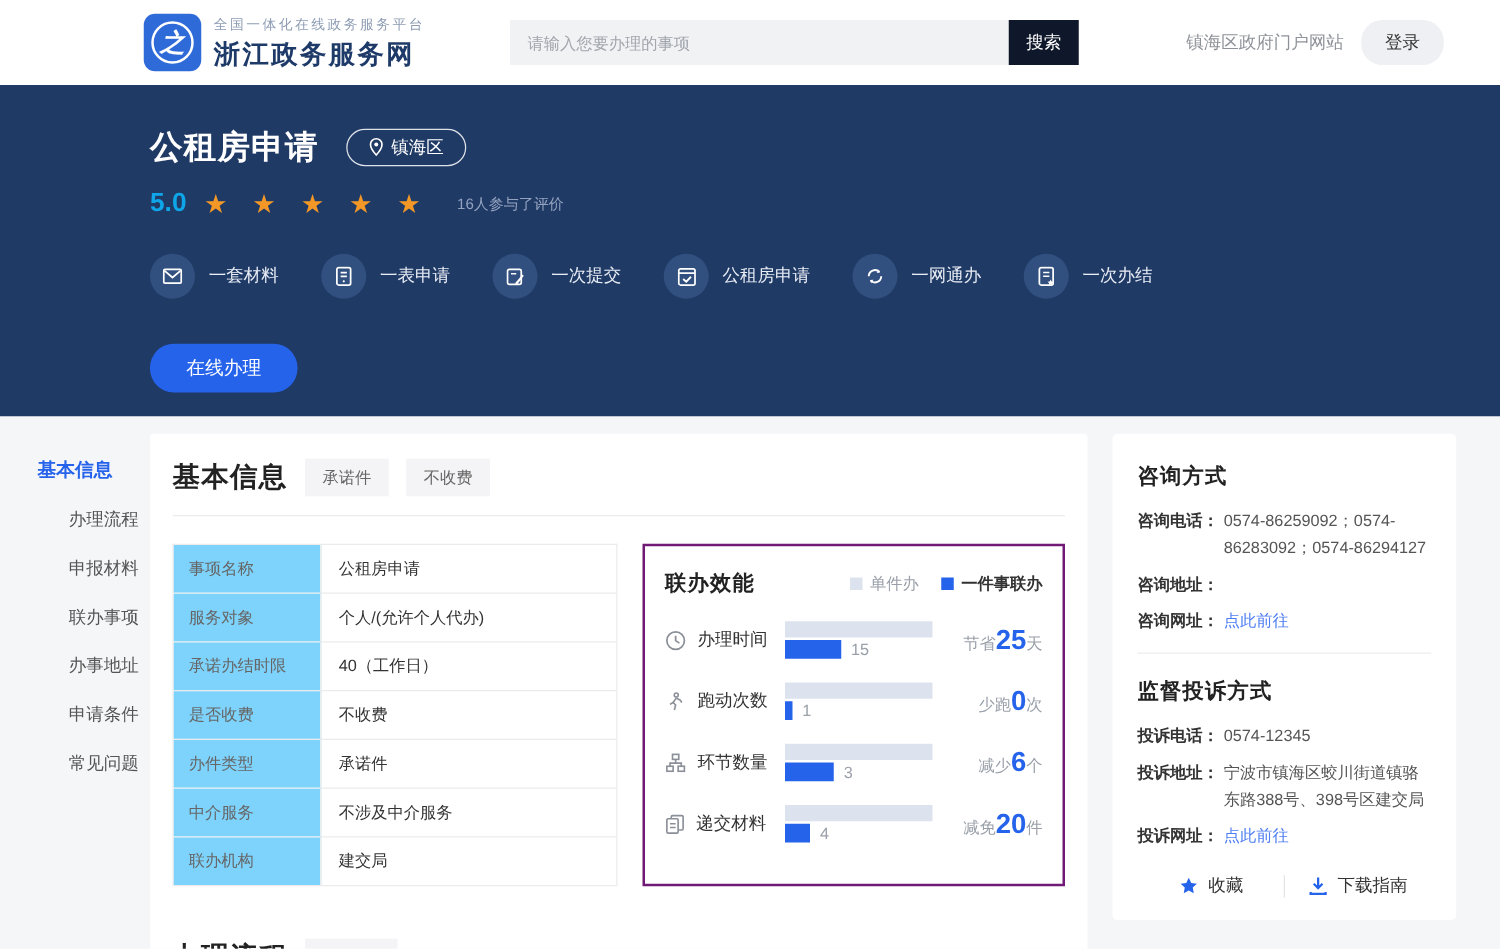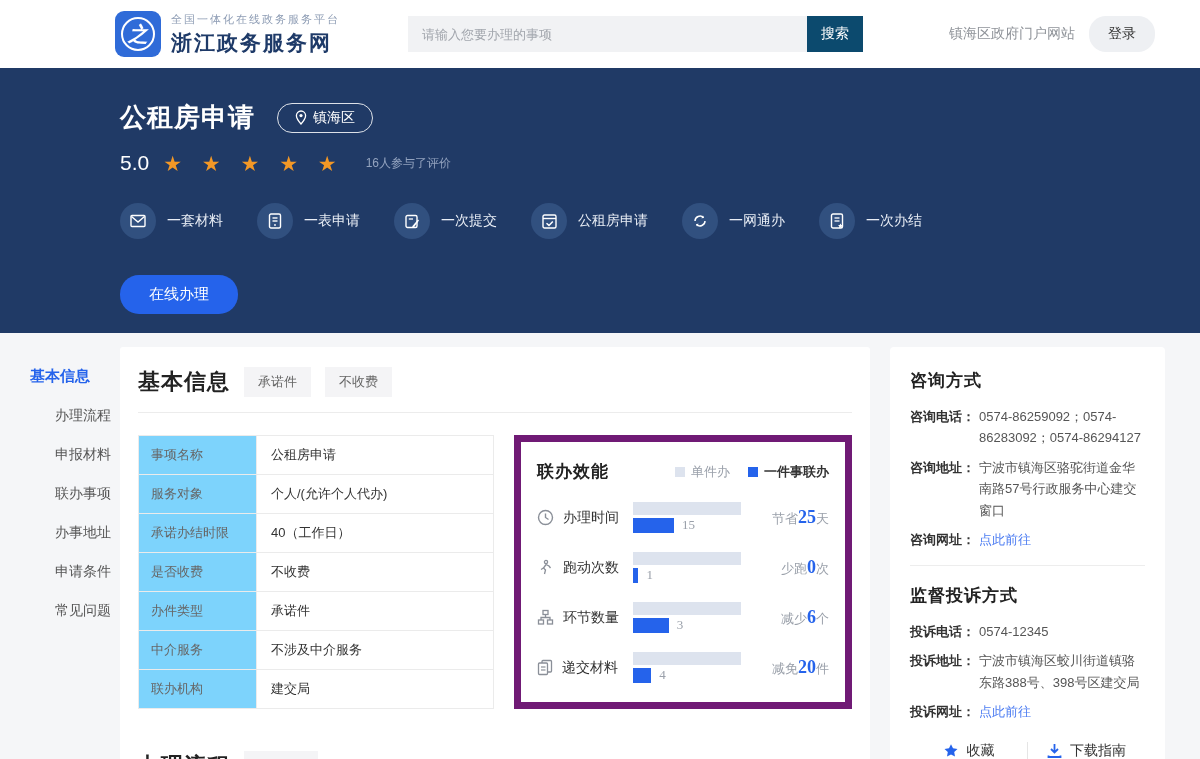--- a/index.html
+++ b/index.html
@@ -15,36 +15,36 @@
   .logo-mark .ring { width:34px; height:34px; border:2px solid #fff; border-radius:50%;
     display:flex; align-items:center; justify-content:center; color:#fff;
     font-size:20px; font-weight:bold; font-style:italic; }
   .logo-text { margin-left:10px; }
   .logo-tagline { font-size:11px; color:#8d9cb4; letter-spacing:2px; }
   .logo-name { font-size:21px; font-weight:bold; color:#1e3a68; letter-spacing:2px; margin-top:2px; }
   .search-wrap { display:flex; margin-left:68px; }
   .search-input { width:399px; height:36px; background:#f1f2f4; border:none; outline:none;
     padding:0 14px; font-size:13px; color:#333; }
   .search-input::placeholder { color:#a2a6ad; }
-  .search-btn { width:56px; height:36px; background:#0c4a6e; color:#fff; border:none;
+  .search-btn { width:56px; height:36px; background:#0f172a; color:#fff; border:none;
     font-size:14px; cursor:pointer; }
   .header-right { margin-left:auto; display:flex; align-items:center; }
   .portal-link { font-size:14px; color:#8f9399; cursor:pointer; }
   .login-btn { margin-left:14px; background:#eef0f3; border:none; border-radius:17px;
     padding:9px 19px; font-size:14px; color:#333; cursor:pointer; }
 
   
   .banner { height:265px; background:#203a66; padding:32px 0 0 120px; color:#fff; }
   .banner-titlerow { display:flex; align-items:center; }
   .banner-title { font-size:26px; font-weight:bold; letter-spacing:1px; }
   .loc-pill { margin-left:22px; border:1px solid rgba(255,255,255,.85); border-radius:16px;
     padding:5px 17px; display:flex; align-items:center; font-size:14px; cursor:pointer; }
   .loc-pill svg { margin-right:6px; }
   .rating-row { margin-top:16px; display:flex; align-items:center; }
-  .rating-score { color:#ffffff; font-size:21px; font-weight:normal; }
+  .rating-score { color:#0ea5e9; font-size:21px; font-weight:bold; }
   .stars { color:#f39826; font-size:21px; letter-spacing:7px; margin-left:14px; line-height:1; }
   .rating-count { font-size:12px; color:#93a3bf; margin-left:22px; }
   .features { margin-top:28px; display:flex; align-items:center; }
   .feature { display:flex; align-items:center; margin-right:34px; }
   .feature-badge { width:36px; height:36px; border-radius:50%; background:#31507f;
     display:flex; align-items:center; justify-content:center; }
   .feature-label { font-size:14px; color:#e8edf5; margin-left:11px; }
   .cta-btn { margin-top:36px; background:#2563eb; color:#fff; border:none; border-radius:19px;
     padding:10px 29px; font-size:15px; cursor:pointer; }
 
@@ -60,41 +60,41 @@
   .tag { background:#f4f4f6; color:#666; font-size:13px; padding:6px 14px; margin-left:14px; }
   .head-divider { border-bottom:1px solid #ececec; margin-top:15px; }
 
   .info-flex { display:flex; margin-top:22px; }
   .info-table { width:356px; flex:none; border:1px solid #ebebeb; border-bottom:none; }
   .info-row { display:flex; border-bottom:1px solid #ebebeb; }
   .info-label { width:118px; flex:none; background:#7dd3fc; color:#666; font-size:13px;
     padding:10px 12px; border-right:1px solid #ebebeb; }
   .info-value { flex:1; color:#333; font-size:13px; padding:10px 14px; }
 
-  .eff-panel { flex:1; margin-left:20px; border:7px solid #701a75; padding:18px 16px 10px 16px;font-family:Liberation Serif, serif; }
+  .eff-panel { flex:1; margin-left:20px; border:2px solid #701a75; padding:18px 16px 10px 16px; }
   .eff-head { display:flex; align-items:center; }
   .eff-title { font-size:17px; font-weight:bold; color:#222; letter-spacing:1px; }
   .legend { margin-left:auto; display:flex; align-items:center; }
   .legend-sq { width:10px; height:10px; display:inline-block; }
   .legend-sq.gray { background:#dde3ee; }
   .legend-sq.blue { background:#2563eb; margin-left:18px; }
   .legend-label { font-size:13px; margin-left:6px; }
   .legend-label.gray { color:#9aa0aa; }
   .legend-label.blue { color:#333; font-weight:bold; }
   .eff-row { display:flex; align-items:center; margin-top:19px; }
   .eff-left { width:96px; flex:none; display:flex; align-items:center; color:#333; font-size:14px; }
   .eff-left svg { margin-right:9px; flex:none; }
   .bars { flex:1; }
   .bar-track { height:13px; background:#dde3ee; width:100%; }
   .bar-blue-row { display:flex; align-items:center; margin-top:2px; }
   .bar-blue { height:15px; background:#2563eb; }
   .bar-val { font-size:13px; color:#9aa0aa; margin-left:8px; }
   .eff-stat { width:82px; flex:none; text-align:right; font-size:13px; color:#9aa0aa;
     white-space:nowrap; margin-left:6px; }
-  .eff-stat b { font-size:18px; color:#2563eb; font-weight:bold;text-align:right; }
+  .eff-stat b { font-size:22px; color:#2563eb; font-weight:bold;text-align:right; }
 
   .process-head { display:flex; align-items:center; margin-top:42px; }
   .process-title { font-size:22px; font-weight:bold; color:#222; letter-spacing:1px; }
 
   
   .right-card { width:275px; flex:none; margin-left:20px; background:#fff; border-radius:4px;
     padding:22px 20px 18px 20px; }
   .rc-title { font-size:17px; font-weight:bold; color:#222; letter-spacing:1px; margin-bottom:14px; }
   .rc-item { display:flex; font-size:13px; line-height:1.65; margin-bottom:8px; }
   .rc-label { flex:none; color:#333; font-weight:bold; white-space:nowrap; }
@@ -364,21 +364,20 @@
   </div>
 
   <div class="right-card">
     <div class="rc-title">咨询方式</div>
     <div class="rc-item">
       <span class="rc-label">咨询电话：</span>
       <span class="rc-value">0574-86259092；0574-86283092；0574-86294127</span>
     </div>
     <div class="rc-item">
       <span class="rc-label">咨询地址：</span>
-      <span class="rc-value">宁波市镇海区骆驼街道金华南路57号行政服务中心建交窗口</span>
     </div>
     <div class="rc-item">
       <span class="rc-label">咨询网址：</span>
       <span class="rc-link">点此前往</span>
     </div>
 
     <div class="rc-divider"></div>
 
     <div class="rc-title">监督投诉方式</div>
     <div class="rc-item">

